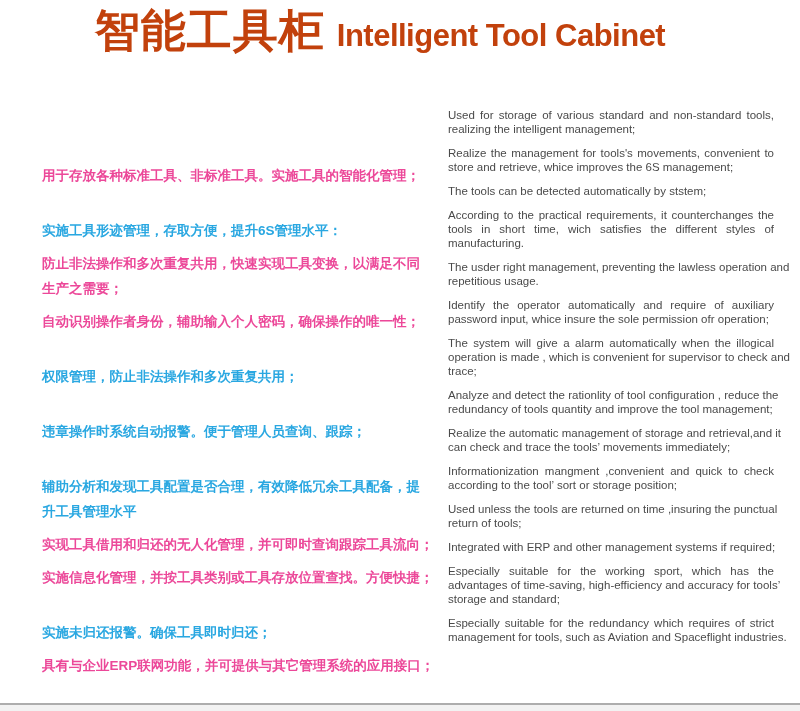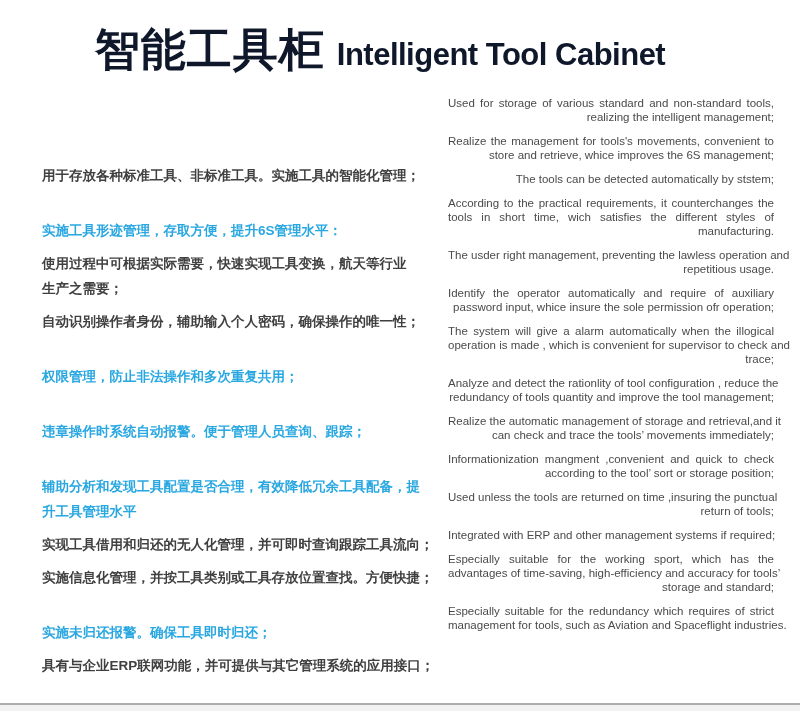--- a/index.html
+++ b/index.html
@@ -8,23 +8,23 @@
     background: #ffffff;
     font-family: "Liberation Sans", "DejaVu Sans", sans-serif;
     position: relative;
     overflow: hidden;
   }
   .page { position: absolute; inset: 0; background: #fff; }
 
   
   .title {
     position: absolute;
-    top: 19px; left: 0; right: 40px;
+    top: 0; left: 0; right: 40px;
     text-align: center;
-    color: #0f172a;
+    color: #c2410c;
     white-space: nowrap;
   }
   .title .zh {
     font-size: 45px;
     font-weight: 700;
     line-height: 62px;
     letter-spacing: 1px;
   }
   .title .en {
     font-size: 31px;
@@ -40,38 +40,37 @@
   }
   .left-col .para {
     margin: 0 0 8px 0;
     font-size: 13.5px;
     font-weight: 700;
   }
   .left-col .line {
     line-height: 25px;
     white-space: nowrap;
   }
-  .para.black { color: #404040; }
+  .para.black { color: #ec4899; }
   .para.blue  { color: #29a7e1; margin-top: 30px; }
 
   
   .right-col {
     position: absolute;
-    left: 448px; top: 96px; width: 326px;
+    left: 448px; top: 108px; width: 326px;
   }
   .right-col .para {
     margin: 0 0 10px 0;
     font-size: 11.5px;
     font-weight: 400;
     color: #4a4a4a;
   }
   .right-col .line {
     line-height: 14px;
     white-space: nowrap;
-    text-align: right;
   }
   .right-col .line.jfull {
     text-align: justify;
     text-align-last: justify;
   }
 
   
   .footer-strip {
     position: absolute;
     left: 0; right: 0; bottom: 0;
@@ -90,21 +89,21 @@
   </div>
 
   <div class="left-col">
       <div class="para black">
         <div class="line">用于存放各种标准工具、非标准工具。实施工具的智能化管理；</div>
       </div>
       <div class="para blue">
         <div class="line">实施工具形迹管理，存取方便，提升6S管理水平：</div>
       </div>
       <div class="para black">
-        <div class="line">使用过程中可根据实际需要，快速实现工具变换，航天等行业</div>
+        <div class="line">防止非法操作和多次重复共用，快速实现工具变换，以满足不同</div>
         <div class="line">生产之需要；</div>
       </div>
       <div class="para black">
         <div class="line">自动识别操作者身份，辅助输入个人密码，确保操作的唯一性；</div>
       </div>
       <div class="para blue">
         <div class="line">权限管理，防止非法操作和多次重复共用；</div>
       </div>
       <div class="para blue">
         <div class="line">违章操作时系统自动报警。便于管理人员查询、跟踪；</div>

